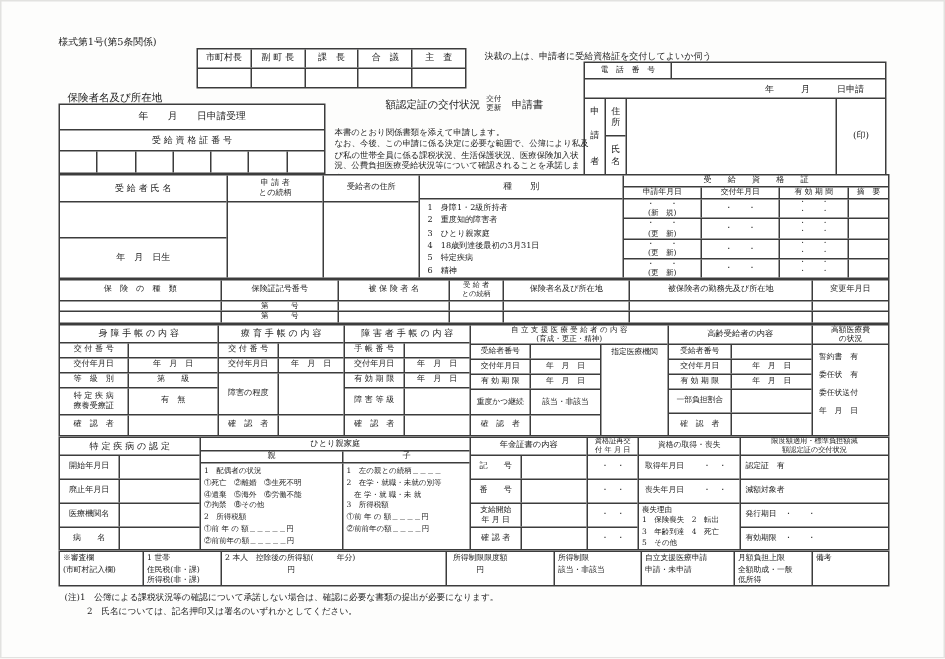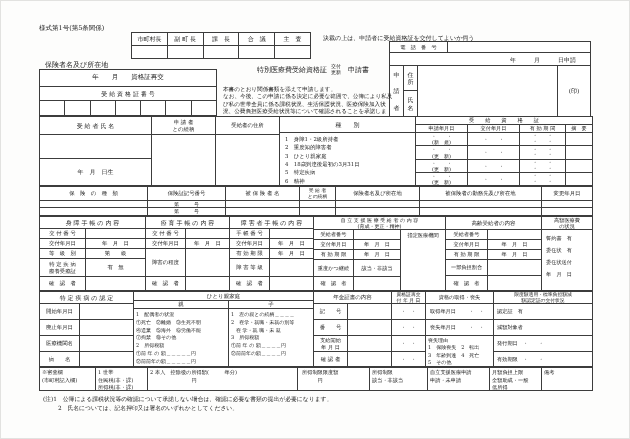--- a/index.html
+++ b/index.html
@@ -69,30 +69,30 @@
 名</div>
       </div>
       <div class="bR" style="flex:1"></div>
       <div class="ctr f6" style="width:32px">(印)</div>
     </div>
   </div>
 
   <div class="abs f7" style="left:44px;top:60px">保険者名及び所在地</div>
 
   <div class="abs fx" style="left:256px;top:63px;align-items:center">
-    <div class="f7">特別医療費受給資格証</div>
+    <div class="f7">額認定証の交付状況</div>
     <div class="col" style="margin-left:4px;font-size:5px;line-height:1.15">
       <div>交付</div>
       <div>更新</div>
     </div>
     <div class="f7" style="margin-left:7px">申請書</div>
   </div>
 
   <div class="abs tbl" style="left:38px;top:68px;width:178px;height:47px">
-    <div class="ctr bB f65" style="height:17px">年　　月　　資格証再交</div>
+    <div class="ctr bB f65" style="height:17px">年　　月　　日申請受理</div>
     <div class="ctr bB f6" style="height:14px">受 給 資 格 証 番 号</div>
     <div class="fx" style="height:14px">
       <div class="bR" style="flex:1"></div>
       <div class="bR" style="flex:1"></div>
       <div class="bR" style="flex:1"></div>
       <div class="bR" style="flex:1"></div>
       <div class="bR" style="flex:1"></div>
       <div class="bR" style="flex:1"></div>
       <div style="flex:1"></div>
     </div>

